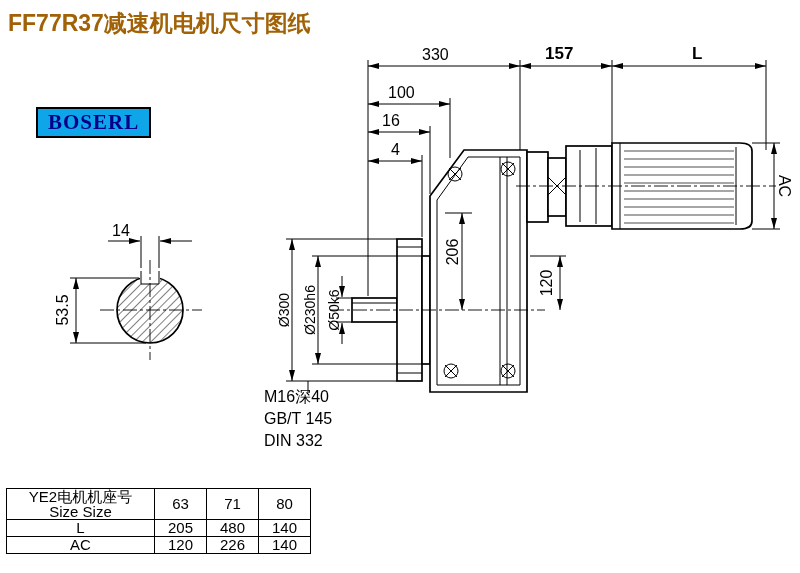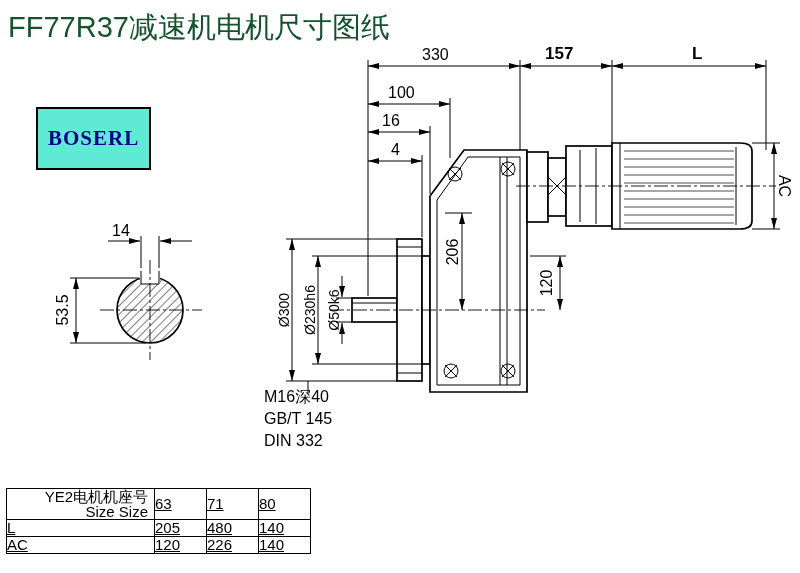--- a/index.html
+++ b/index.html
@@ -1,35 +1,35 @@
 <!DOCTYPE html>
 <html><head>
 <meta charset="utf-8">
 <style>
   * { margin:0; padding:0; box-sizing:border-box; }
   html,body { width:800px; height:573px; }
   body { position:relative; background:#fff; font-family:"Liberation Sans",sans-serif; overflow:hidden; }
-  .title { position:absolute; left:8px; top:8px; color:#14532d; font-size:29px; font-weight:normal; }
+  .title { position:absolute; left:8px; top:8px; color:#a16207; font-size:23px; font-weight:bold; }
   .logo { position:absolute; left:36px; top:107px; border:2px solid #000; color:#00008b;
           font-family:"Liberation Serif",serif; font-size:21px; font-weight:bold;
-          padding:17px 10px; letter-spacing:1px; background:#5eead4; }
+          padding:1px 10px; letter-spacing:1px; background:#0ea5e9; }
   svg.drawing { position:absolute; left:0; top:0; }
   svg text { font-family:"Liberation Sans",sans-serif; font-size:16px; fill:#000; }
   svg text.b { font-weight:bold; font-size:17px; }
   svg text.sm { font-size:14px; }
   .o  { fill:#fff; stroke:#000; stroke-width:1.7; }
   .t  { fill:none; stroke:#000; stroke-width:1; }
   .fin{ fill:none; stroke:#000; stroke-width:0.7; }
   .d  { fill:none; stroke:#000; stroke-width:1; }
   .cl { fill:none; stroke:#000; stroke-width:0.9; stroke-dasharray:14 3 3 3; }
   .size-table { position:absolute; left:6px; top:488px; border-collapse:collapse; font-size:15px; background:#fff; }
   .size-table th, .size-table td { border:1px solid #000; font-weight:normal; }
-  .size-table th { width:148px; text-align:right; padding:0 6px; }
+  .size-table th { width:148px; text-align:center; padding:0 6px; }
   .size-table th div { line-height:15px; font-size:15px; }
-  .size-table td { width:52px; height:16px; line-height:16px;text-decoration:underline; }
+  .size-table td { width:52px; height:16px; text-align:center; line-height:16px; }
   .size-table tr.data td.lbl { width:148px; }
 </style>
 </head>
 <body>
 
 <div class="title">FF77R37减速机电机尺寸图纸</div>
 <div class="logo">BOSERL</div>
 
 <svg class="drawing" width="800" height="573" viewBox="0 0 800 573">
   <defs>

